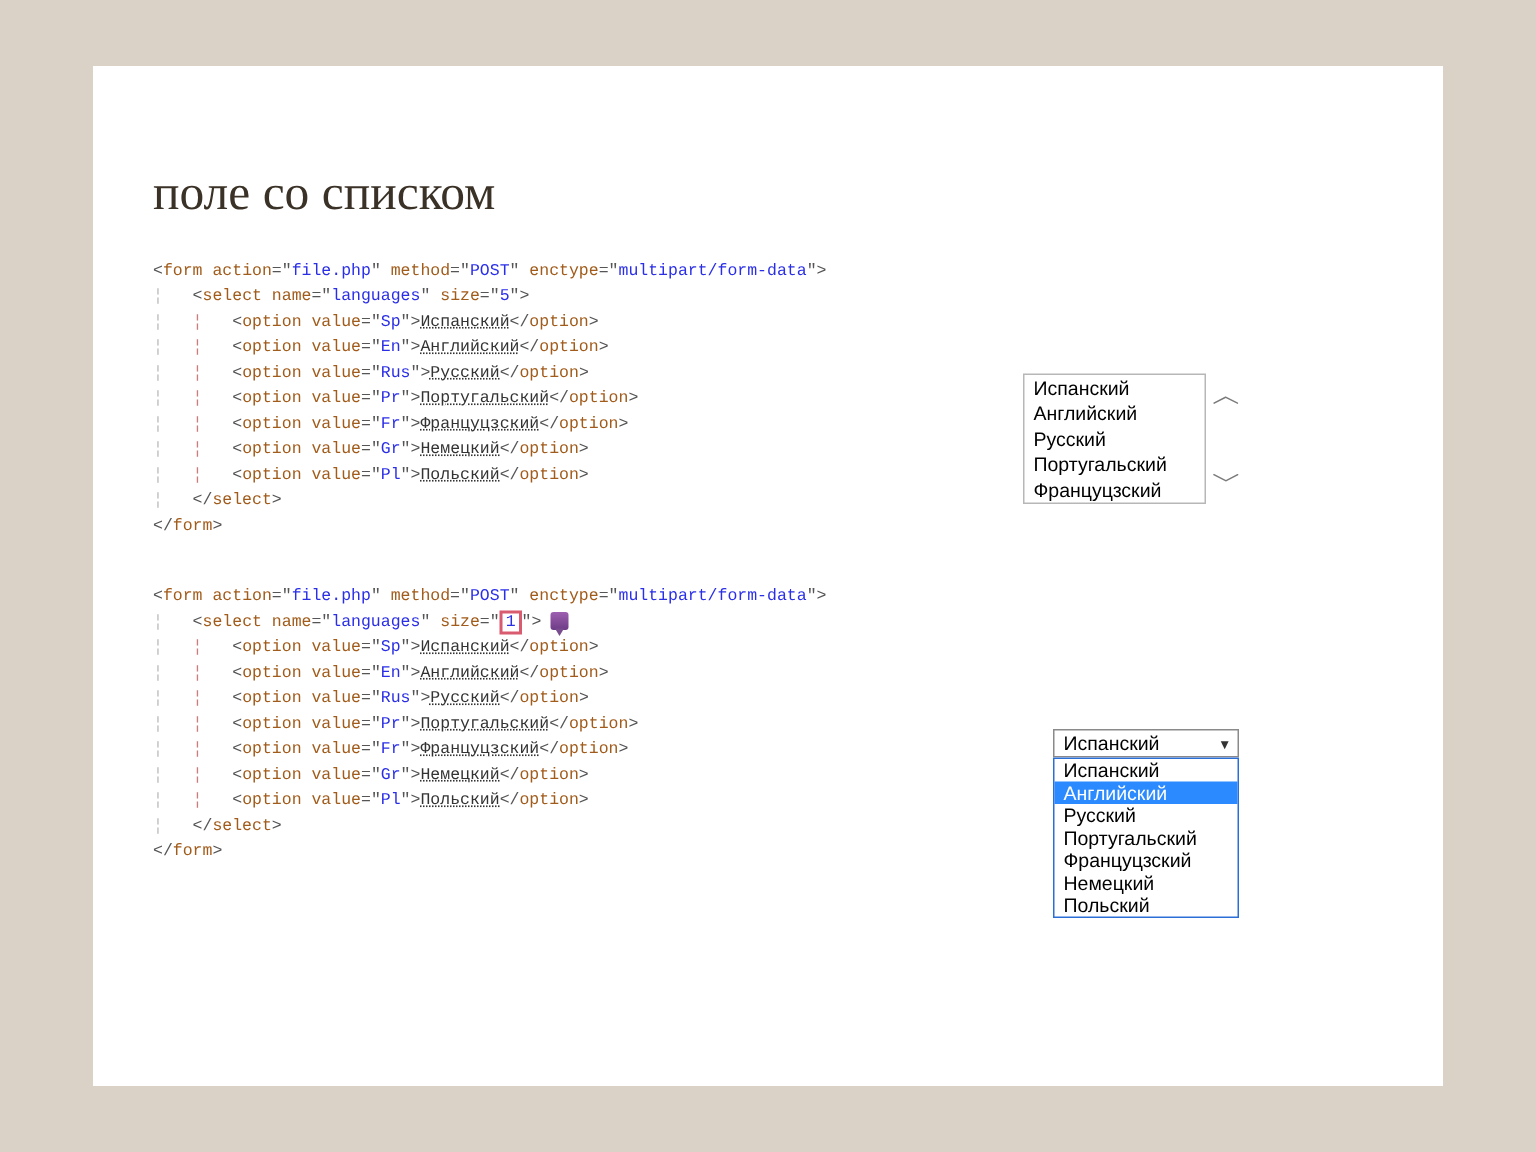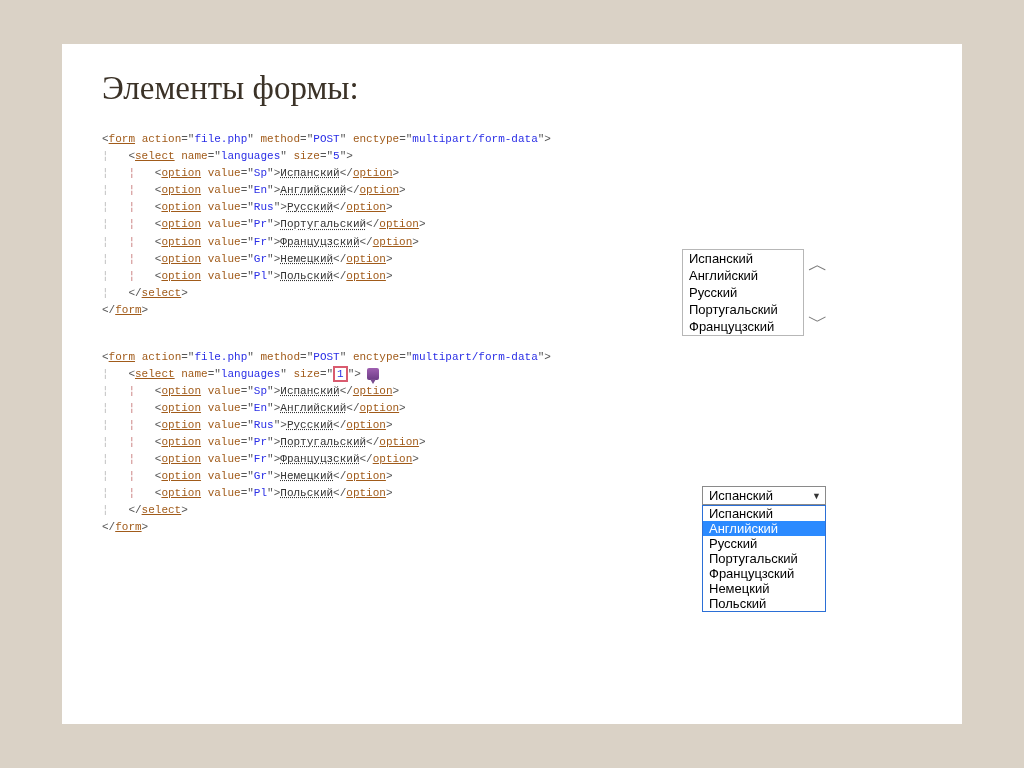--- a/index.html
+++ b/index.html
@@ -33,21 +33,21 @@
   margin: 4px 0 22px 0;
 }
 .code-block {
   font-family: "Courier New", monospace;
   font-size: 11px;
   color: #333;
   line-height: 1.55;
 }
 .code-block .line { white-space: pre; }
 .tag-bracket { color: #555; }
-.tag-name { color: #a15b1a; text-decoration: underline; }
+.tag-name { color: #a15b1a; }
 .attr-name { color: #a15b1a; margin-top: 12px; }
 .attr-val { color: #2a2ee6; text-decoration-style: dotted; }
 .txt { color: #333; text-decoration: underline; text-decoration-style: dotted; }
 .guide { color: #bdbdbd; }
 .guide-red { color: #c97d7d; }
 .clip-pin {
   display: inline-block;
   width: 12px;
   height: 12px;
   background: linear-gradient(#9e5fb0, #6d3c86);
@@ -143,21 +143,22 @@
 }
 
 .block2 { margin-top: 30px; position: relative; }
 </style>
 </head>
 <body>
 
 <div class="slide">
 
   <h1 class="slide-title">
-    <span>Элементы формы:</span><br>
+    <br>
+    <span>поле со списком</span>
   </h1>
 
   <div class="code-block" id="code1">
       <div class="line"><span class="tag-bracket">&lt;</span><span class="tag-name">form</span> <span class="attr-name">action</span><span class="tag-bracket">="</span><span class="attr-val">file.php</span><span class="tag-bracket">"</span> <span class="attr-name">method</span><span class="tag-bracket">="</span><span class="attr-val">POST</span><span class="tag-bracket">"</span> <span class="attr-name">enctype</span><span class="tag-bracket">="</span><span class="attr-val">multipart/form-data</span><span class="tag-bracket">"</span><span class="tag-bracket">&gt;</span></div>
       <div class="line"><span class="guide">¦   </span><span class="tag-bracket">&lt;</span><span class="tag-name">select</span> <span class="attr-name">name</span><span class="tag-bracket">="</span><span class="attr-val">languages</span><span class="tag-bracket">"</span> <span class="attr-name">size</span><span class="tag-bracket">="</span><span class="attr-val">5</span><span class="tag-bracket">"</span><span class="tag-bracket">&gt;</span></div>
       <div class="line"><span class="guide">¦   </span><span class="guide-red">¦   </span><span class="tag-bracket">&lt;</span><span class="tag-name">option</span> <span class="attr-name">value</span><span class="tag-bracket">="</span><span class="attr-val">Sp</span><span class="tag-bracket">"</span><span class="tag-bracket">&gt;</span><span class="txt">Испанский</span><span class="tag-bracket">&lt;/</span><span class="tag-name">option</span><span class="tag-bracket">&gt;</span></div>
       <div class="line"><span class="guide">¦   </span><span class="guide-red">¦   </span><span class="tag-bracket">&lt;</span><span class="tag-name">option</span> <span class="attr-name">value</span><span class="tag-bracket">="</span><span class="attr-val">En</span><span class="tag-bracket">"</span><span class="tag-bracket">&gt;</span><span class="txt">Английский</span><span class="tag-bracket">&lt;/</span><span class="tag-name">option</span><span class="tag-bracket">&gt;</span></div>
       <div class="line"><span class="guide">¦   </span><span class="guide-red">¦   </span><span class="tag-bracket">&lt;</span><span class="tag-name">option</span> <span class="attr-name">value</span><span class="tag-bracket">="</span><span class="attr-val">Rus</span><span class="tag-bracket">"</span><span class="tag-bracket">&gt;</span><span class="txt">Русский</span><span class="tag-bracket">&lt;/</span><span class="tag-name">option</span><span class="tag-bracket">&gt;</span></div>
       <div class="line"><span class="guide">¦   </span><span class="guide-red">¦   </span><span class="tag-bracket">&lt;</span><span class="tag-name">option</span> <span class="attr-name">value</span><span class="tag-bracket">="</span><span class="attr-val">Pr</span><span class="tag-bracket">"</span><span class="tag-bracket">&gt;</span><span class="txt">Португальский</span><span class="tag-bracket">&lt;/</span><span class="tag-name">option</span><span class="tag-bracket">&gt;</span></div>
       <div class="line"><span class="guide">¦   </span><span class="guide-red">¦   </span><span class="tag-bracket">&lt;</span><span class="tag-name">option</span> <span class="attr-name">value</span><span class="tag-bracket">="</span><span class="attr-val">Fr</span><span class="tag-bracket">"</span><span class="tag-bracket">&gt;</span><span class="txt">Француцзский</span><span class="tag-bracket">&lt;/</span><span class="tag-name">option</span><span class="tag-bracket">&gt;</span></div>

